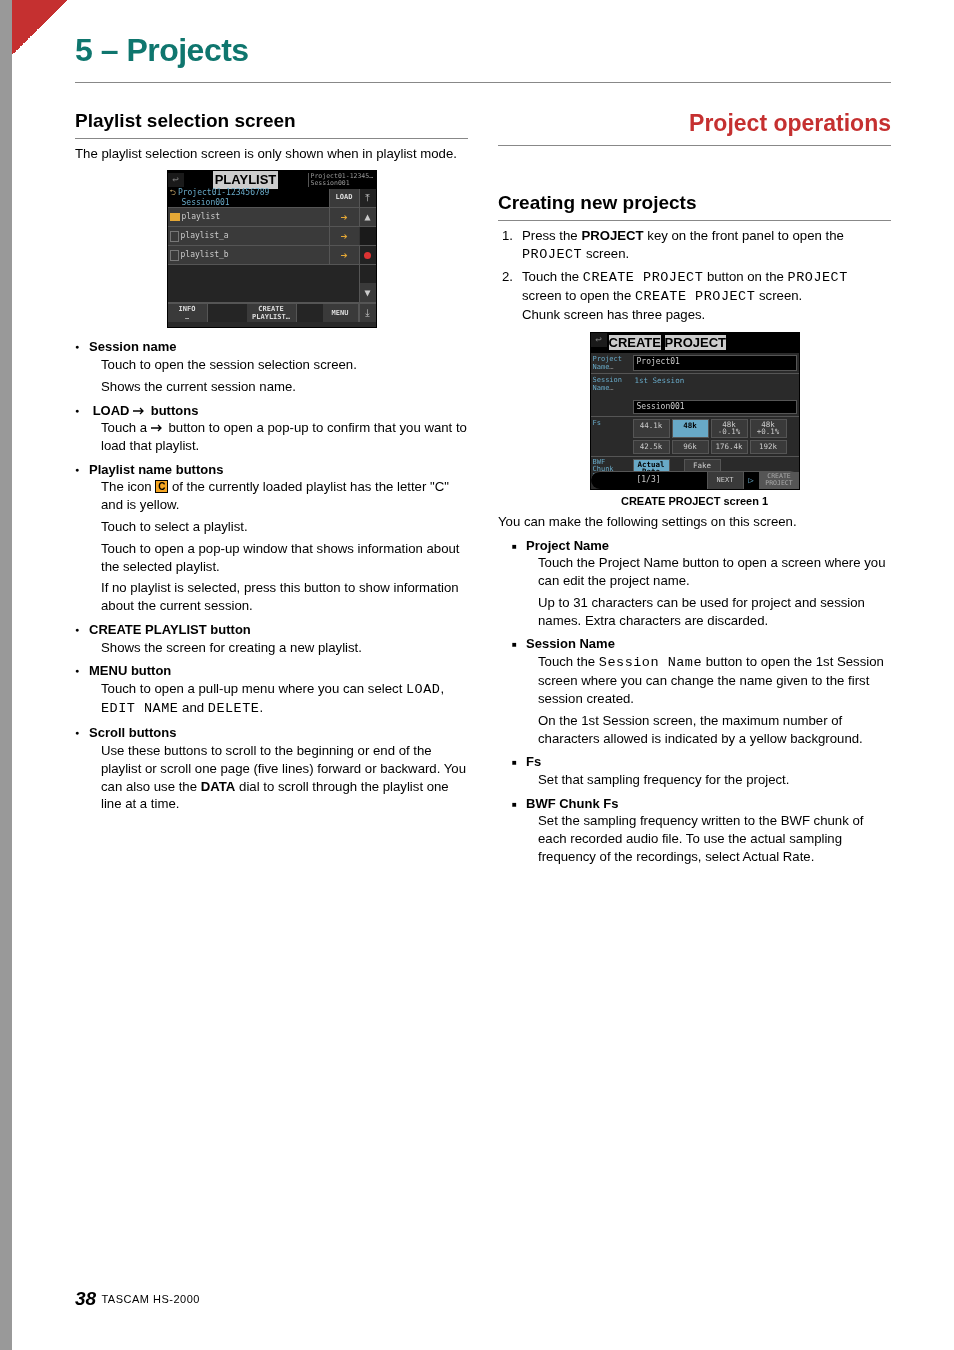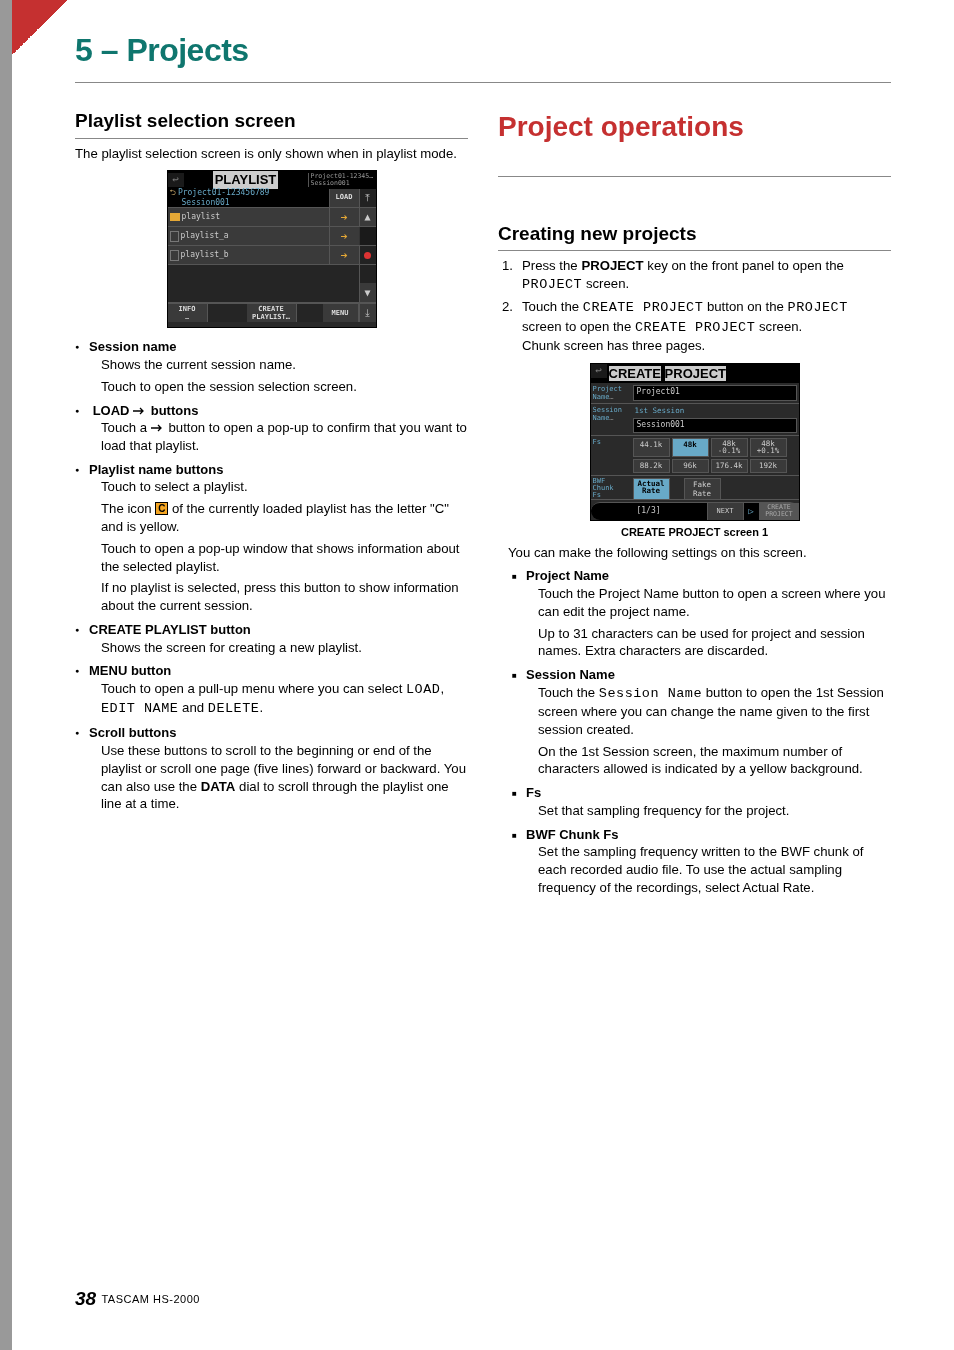--- a/index.html
+++ b/index.html
@@ -49,24 +49,25 @@
     font-size: 13.2px;
     line-height: 1.35;
   }
   .h2 {
     font-size: 19px;
     font-weight: 700;
     color: #000;
     margin-bottom: 4px;
   }
   .h1-right {
-    font-size: 28px;
+    font-size: 23px;
     font-weight: 700;
     color: #c53030;
-    margin-bottom: 74px;
+    margin-bottom: 50px;
+    text-align: right;
   }
   .under-rule-short {
     border-bottom: 1px solid #888;
     width: 393px;
     margin-bottom: 6px;
   }
   .body-p { margin-bottom: 6px; }
   .bullet-dot::before {
     content: "●";
     font-size: 7px;
@@ -411,45 +412,45 @@
           <span>CREATE</span>
           <span><span>PLAYLIST</span>…</span>
         </div>
         <div style="width:26px; background:#252525;"></div>
         <div class="s1-btn" style="width:36px;">MENU</div>
         <div class="s1-scroll">⤓</div>
       </div>
     </div>
 
     <div class="bh bullet-dot">Session name</div>
+    <div class="sub">Touch to open the session selection screen.</div>
     <div class="sub">Shows the current session name.</div>
-    <div class="sub">Touch to open the session selection screen.</div>
 
     <div class="bh bullet-dot">
       <span>LOAD</span>
       <svg class="arrow-r" viewBox="0 0 14 8">
           <path d="M0 4 L10 4 M7 1 L10 4 L7 7" stroke="#000" stroke-width="1.3" fill="none"></path>
         </svg>
       <span>buttons</span>
     </div>
     <div class="sub">
       <span>Touch a</span>
       <svg class="arrow-r" viewBox="0 0 14 8">
           <path d="M0 4 L10 4 M7 1 L10 4 L7 7" stroke="#000" stroke-width="1.3" fill="none"></path>
         </svg>
       <span>button to open a pop-up to confirm that you want to load that playlist.</span>
     </div>
 
     <div class="bh bullet-dot">Playlist name buttons</div>
-    <div class="sub">Touch to select a playlist.</div>
     <div class="sub">
       <span>The icon</span>
       <span class="icon-box"></span>
       <span>of the currently loaded playlist has the letter "C" and is yellow.</span>
     </div>
+    <div class="sub">Touch to select a playlist.</div>
 
     <div class="sub">Touch to open a pop-up window that shows information about the selected playlist.</div>
     <div class="sub">If no playlist is selected, press this button to show information about the current session.</div>
 
     <div class="bh bullet-dot">CREATE PLAYLIST button</div>
     <div class="sub">Shows the screen for creating a new playlist.</div>
 
     <div class="bh bullet-dot">MENU button</div>
     <div class="sub">
       <span>Touch to open a pull-up menu where you can select</span>
@@ -494,33 +495,33 @@
         </div>
       </div>
       <div class="s2-row">
         <div class="s2-label">Project<br>Name<span style="color:#888;">…</span></div>
         <div class="s2-field">
             <div class="s2-input">Project01</div>
           </div>
       </div>
       <div class="s2-row">
         <div class="s2-label">Session<br>Name<span style="color:#888;">…</span></div>
-        <div class="s2-field" style="flex-direction:column; gap:1px;">
+        <div class="s2-field" style="flex-direction:column; gap:13px;">
           <div class="s2-subtitle">1st Session</div>
           <div class="s2-input">Session001</div>
         </div>
       </div>
       <div class="s2-row" style="height:40px;">
         <div class="s2-label">Fs</div>
         <div class="s2-field" style="gap:2px;">
           <div class="s2-cell">44.1k</div>
           <div class="s2-cell sel">48k</div>
           <div class="s2-cell" style="line-height:7px;">48k<br>-0.1%</div>
           <div class="s2-cell" style="line-height:7px;">48k<br>+0.1%</div>
-          <div class="s2-cell">88.2k</div>
+          <div class="s2-cell">42.5k</div>
           <div class="s2-cell">96k</div>
           <div class="s2-cell">176.4k</div>
           <div class="s2-cell">192k</div>
         </div>
       </div>
       <div class="s2-row" style="height:24px;">
         <div class="s2-label" style="line-height:7px;">BWF<br>Chunk<br>Fs</div>
         <div class="s2-field" style="gap:14px;">
           <div class="s2-cell sel" style="width:37px; line-height:7px;">Actual<br>Rate</div>
           <div class="s2-cell" style="width:37px; line-height:9px;">Fake<br>Rate</div>
@@ -531,21 +532,21 @@
         <div class="s2-next">NEXT</div>
         <div class="s2-tri">▷</div>
         <div class="s2-create">
           <span>CREATE</span>
             <span>PROJECT</span>
         </div>
       </div>
     </div>
 
     <div class="caption">CREATE PROJECT screen 1</div>
-    <div style="margin-left:10px; margin-bottom:4px;">You can make the following settings on this screen.</div>
+    <div style="margin-bottom:4px;">You can make the following settings on this screen.</div>
 
     <div class="bh bullet-sq" style="margin-left:14px;">Project Name</div>
     <div class="sub2">Touch the Project Name button to open a screen where you can edit the project name.</div>
     <div class="sub2">Up to 31 characters can be used for project and session names. Extra characters are discarded.</div>
 
     <div class="bh bullet-sq" style="margin-left:14px;">Session Name</div>
     <div class="sub2">
       <span>Touch the </span><span class="mono">Session Name</span><span> button to open the 1st Session screen where you can change the name given to the first session created.</span>
     </div>
     <div class="sub2">On the 1st Session screen, the maximum number of characters allowed is indicated by a yellow background.</div>

